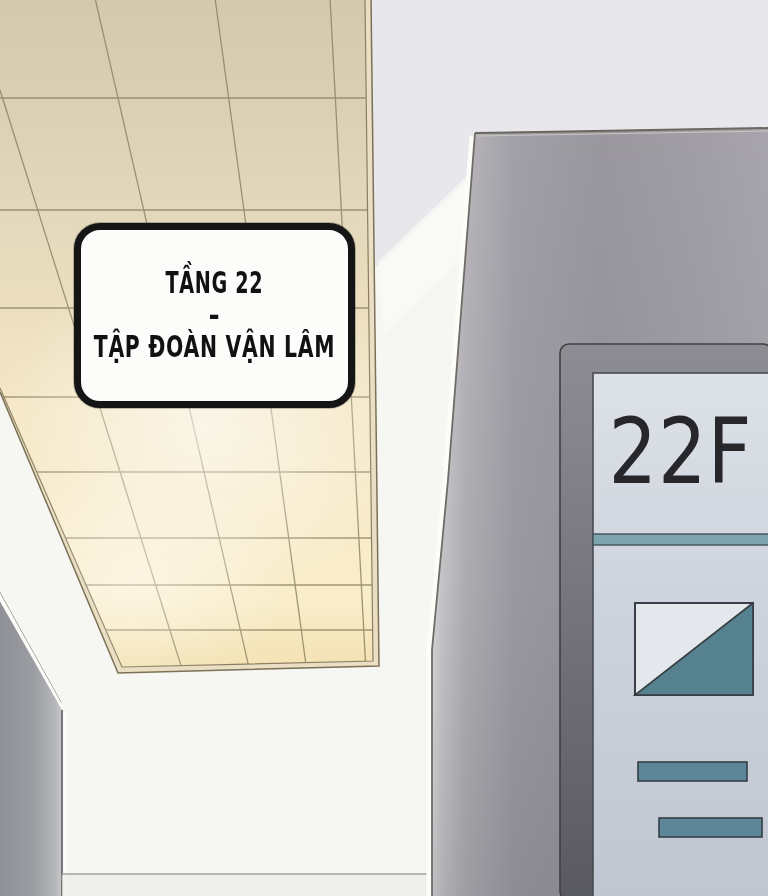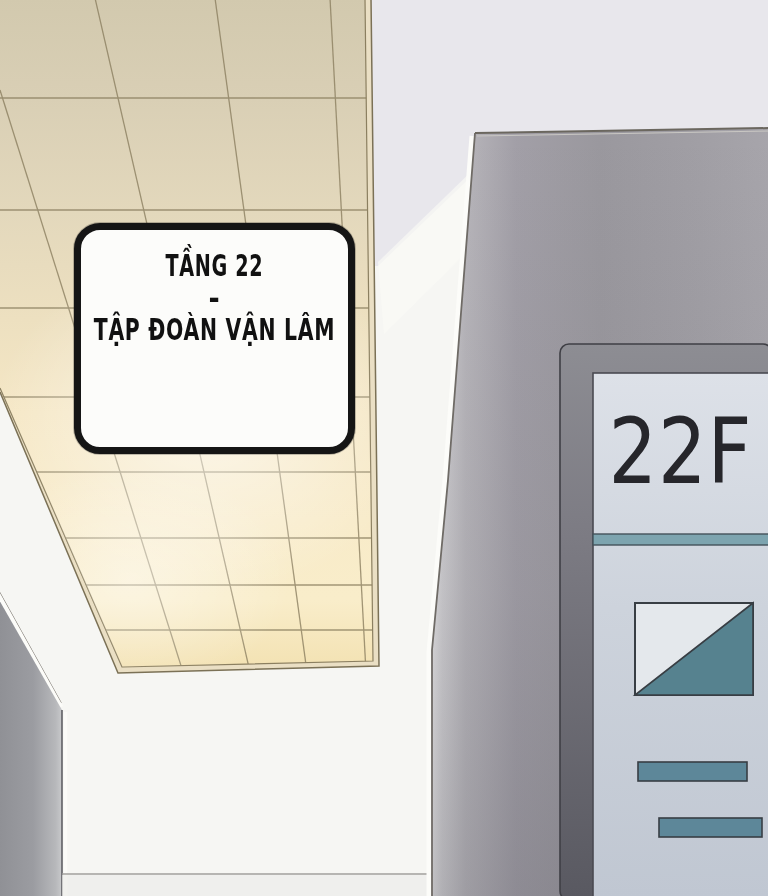--- a/index.html
+++ b/index.html
@@ -4,24 +4,24 @@
 <style>
   html,body{margin:0;padding:0;background:#222;}
   .scene{
     position:relative;width:768px;height:896px;overflow:hidden;
     background:#eceef1;
     font-family:"DejaVu Sans", sans-serif;
   }
   .scene svg{position:absolute;left:0;top:0;}
   
   .caption-box{
-    position:absolute;left:74px;top:223px;width:281px;height:231px;
+    position:absolute;left:74px;top:223px;width:281px;height:185px;
     box-sizing:border-box;background:#fcfcfa;border:7px solid #151515;
     border-radius:26px;display:flex;flex-direction:column;align-items:center;
-    justify-content:flex-start;padding-top:19px;
+    justify-content:flex-start;padding-top:36px;
     box-shadow:0 0 0 1px rgba(20,20,20,.25);
   }
   .caption-line1{
     font-weight:bold;font-size:30px;color:#111;white-space:nowrap;
     transform:scaleX(.64);transform-origin:center;letter-spacing:1px;line-height:1.1;
   }
   .caption-sep{
     font-weight:bold;font-size:30px;color:#111;line-height:.7;margin:6px 0 4px 0;
     transform:scaleX(.9);
   }

